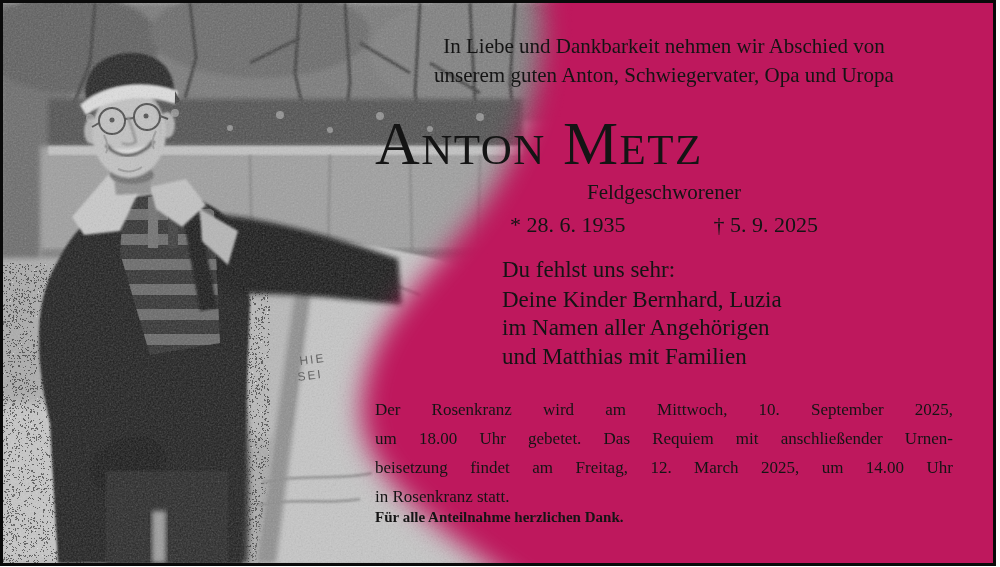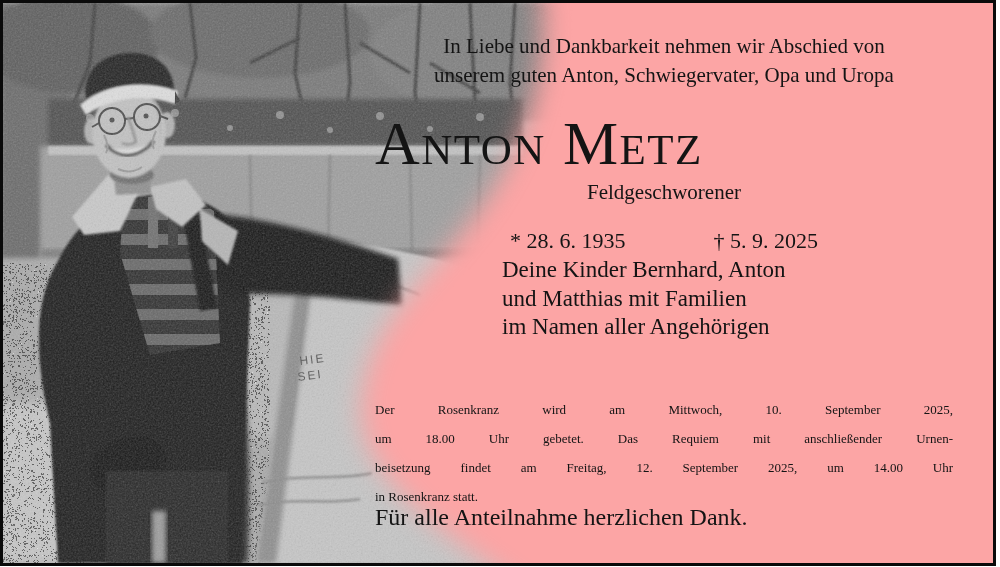--- a/index.html
+++ b/index.html
@@ -3,21 +3,21 @@
 <meta charset="utf-8">
 <style>
   * { margin:0; padding:0; box-sizing:border-box; }
   html,body { width:1000px; height:567px; background:#ffffff; }
   body { font-family:"Liberation Serif", serif; color:#141414; position:relative; }
 
   .notice{
     position:absolute; top:0; left:0;
     width:996px; height:566px;
     border:3px solid #0a0a0a;
-    background:#fca5a5;
+    background:#be185d;
     overflow:hidden;
   }
 
   .photo{
     position:absolute; left:-3px; top:0;
     width:590px; height:560px;
   }
   .photo svg{ display:block; width:590px; height:560px; }
 
   .content{
@@ -35,38 +35,38 @@
     font-variant:small-caps;
     font-size:62px; line-height:64px;
     letter-spacing:1.5px;
     white-space:nowrap;
   }
   .role{
     position:absolute; top:176px; left:0; width:100%;
     text-align:center; font-size:21px; line-height:26px;
   }
   .dates{
-    position:absolute; top:224px; left:0; width:100%;
+    position:absolute; top:208px; left:0; width:100%;
     display:flex; justify-content:center; gap:88px;
     font-size:22px; line-height:28px;
   }
   .family{
     position:absolute; top:253px; left:127px;
     font-size:23px; line-height:28.5px;
     white-space:nowrap;
   }
   .family .f-head{ margin-bottom:1px; }
   .announce{
     position:absolute; top:392px; left:0; width:100%;
-    font-size:13px; line-height:29px;
+    font-size:17px; line-height:29px;
   }
   .announce .j{ text-align:justify; text-align-last:justify; }
   .thanks{
     position:absolute; top:501px; left:0; width:100%;
-    font-size:24px; line-height:26px;
+    font-size:15px; line-height:26px;font-weight:bold;
   }
   .stone-label{
     font-family:"Liberation Sans", sans-serif;
     font-size:12px; letter-spacing:2px; fill:#565656;
   }
 </style>
 </head>
 <body>
 
 <div class="notice">
@@ -270,28 +270,29 @@
     <div class="name">Anton Metz</div>
 
     <div class="role">Feldgeschworener</div>
 
     <div class="dates">
       <span>* 28. 6. 1935</span>
       <span>† 5. 9. 2025</span>
     </div>
 
     <div class="family">
-      <div>Deine Kinder Bernhard, Anton</div>
+      <div class="f-head">Du fehlst uns sehr:</div>
+      <div>Deine Kinder Bernhard, Luzia</div>
+      <div>im Namen aller Angehörigen</div>
       <div>und Matthias mit Familien</div>
-      <div>im Namen aller Angehörigen</div>
     </div>
 
     <div class="announce">
       <div class="j">Der Rosenkranz wird am Mittwoch, 10. September 2025,</div>
       <div class="j">um 18.00 Uhr gebetet. Das Requiem mit anschließender Urnen-</div>
-      <div class="j">beisetzung findet am Freitag, 12. September 2025, um 14.00 Uhr</div>
+      <div class="j">beisetzung findet am Freitag, 12. March 2025, um 14.00 Uhr</div>
       <div>in Rosenkranz statt.</div>
     </div>
 
     <div class="thanks">Für alle Anteilnahme herzlichen Dank.</div>
 
   </div>
 </div>
 
 </body></html>

